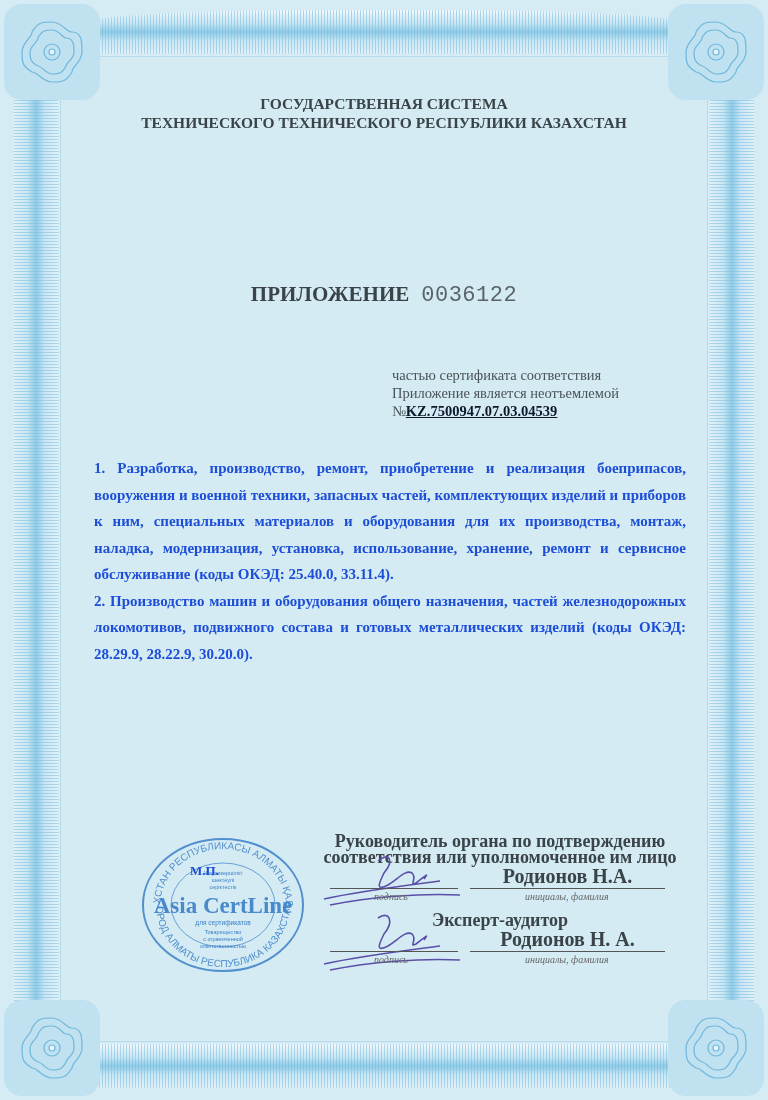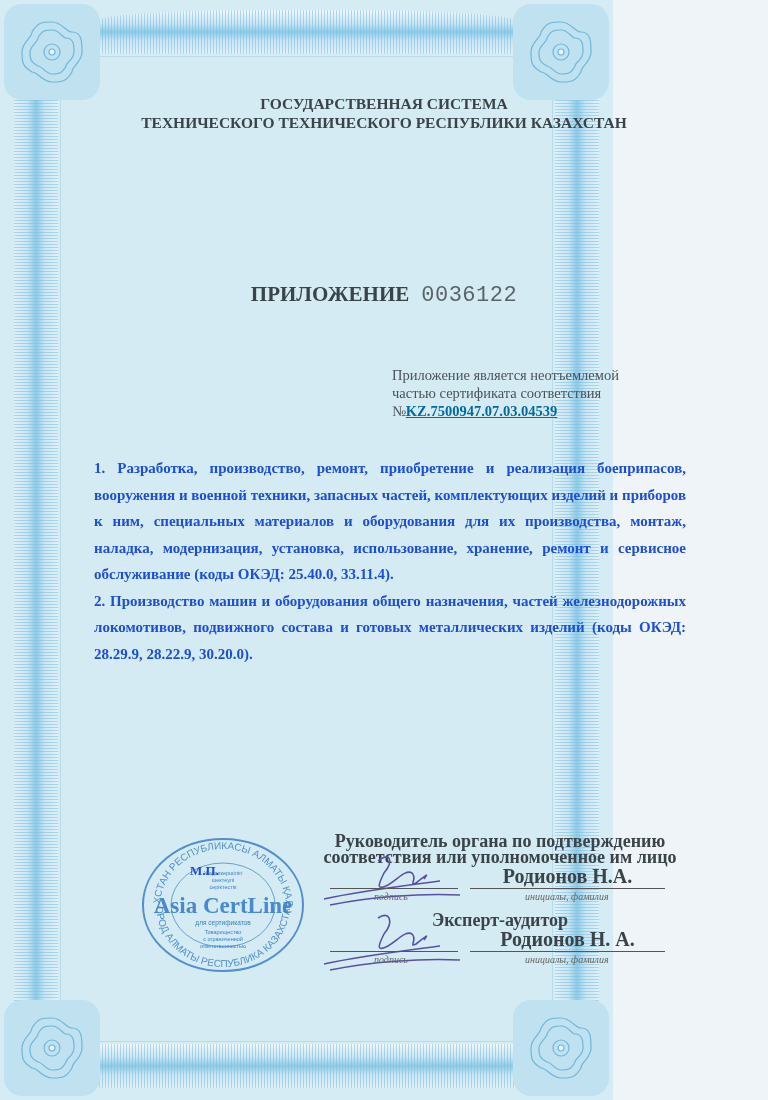--- a/index.html
+++ b/index.html
@@ -3,21 +3,21 @@
 <meta charset="utf-8">
 <style>
   html, body { margin: 0; padding: 0; }
   body {
     width: 768px; height: 1100px; overflow: hidden;
     background: #eef4f7;
     font-family: "Liberation Serif", serif;
     position: relative;
   }
   .page {
-    position: absolute; left: 0; top: 0; width: 613px; height: 1100px;
+    position: absolute; left: 0; top: 0; width: 768px; height: 1100px;
     background: #d6ecf4;
   }
   
   .border-h, .border-v { position: absolute; }
   .border-h {
     left: 90px; right: 90px; height: 44px;
     background:
       repeating-linear-gradient(90deg, rgba(120,190,225,0.55) 0 1px, rgba(255,255,255,0) 1px 3px),
       linear-gradient(180deg, #f2f8fb 0%, #c9e6f3 30%, #8fcbe6 50%, #c9e6f3 70%, #e3f1f7 100%);
   }
@@ -62,21 +62,21 @@
     font-size: 22px; color: #5a6468; margin-left: 12px; letter-spacing: 0.5px;
   }
   .annex-subtitle {
     top: 322px; left: 0; width: 768px; text-align: center;
     font-size: 14.5px; color: #3f484c;
   }
   .annex-note {
     top: 366px; left: 392px; width: 300px;
     font-size: 14.5px; line-height: 18px; color: #4a5458;
   }
-  .annex-note .cert-no { font-weight: bold; text-decoration: underline; color: #0369a1; font-family: Liberation Serif, serif; }
+  .annex-note .cert-no { font-weight: bold; text-decoration: underline; color: #0f172a; font-family: Liberation Serif, serif; }
   .body-text {
     top: 455px; left: 94px; width: 592px;
     font-size: 15px; font-weight: bold; line-height: 26.5px;
     text-align: justify; color: #1d4ed8;
   }
   .body-text p { margin: 0; text-indent: 0; }
 
   .sign-block { position: absolute; left: 320px; width: 360px; color: #3a4448; }
   .sign-head {
     text-align: center; font-weight: bold; font-size: 18px; line-height: 16px;
@@ -161,22 +161,22 @@
     <div>ГОСУДАРСТВЕННАЯ СИСТЕМА</div>
     <div>ТЕХНИЧЕСКОГО ТЕХНИЧЕСКОГО РЕСПУБЛИКИ КАЗАХСТАН</div>
   </div>
 
   <div class="text annex-title">
     <span>ПРИЛОЖЕНИЕ</span><span class="num">0036122</span>
   </div>
 
 
   <div class="text annex-note">
+    <div>частью сертификата соответствия</div>
     <div>Приложение является неотъемлемой</div>
-    <div>частью сертификата соответствия</div>
     <div><span>№</span><span class="cert-no">KZ.7500947.07.03.04539</span></div>
   </div>
 
   <div class="text body-text">
     <p>1. Разработка, производство, ремонт, приобретение и реализация боеприпасов, вооружения и военной техники, запасных частей, комплектующих изделий и приборов к ним, специальных материалов и оборудования для их производства, монтаж, наладка, модернизация, установка, использование, хранение, ремонт и сервисное обслуживание (коды ОКЭД: 25.40.0, 33.11.4).</p>
     <p>2. Производство машин и оборудования общего назначения, частей железнодорожных локомотивов, подвижного состава и готовых металлических изделий (коды ОКЭД: 28.29.9, 28.22.9, 30.20.0).</p>
   </div>
 
   <div class="stamp">
     <svg viewBox="0 0 170 140">

